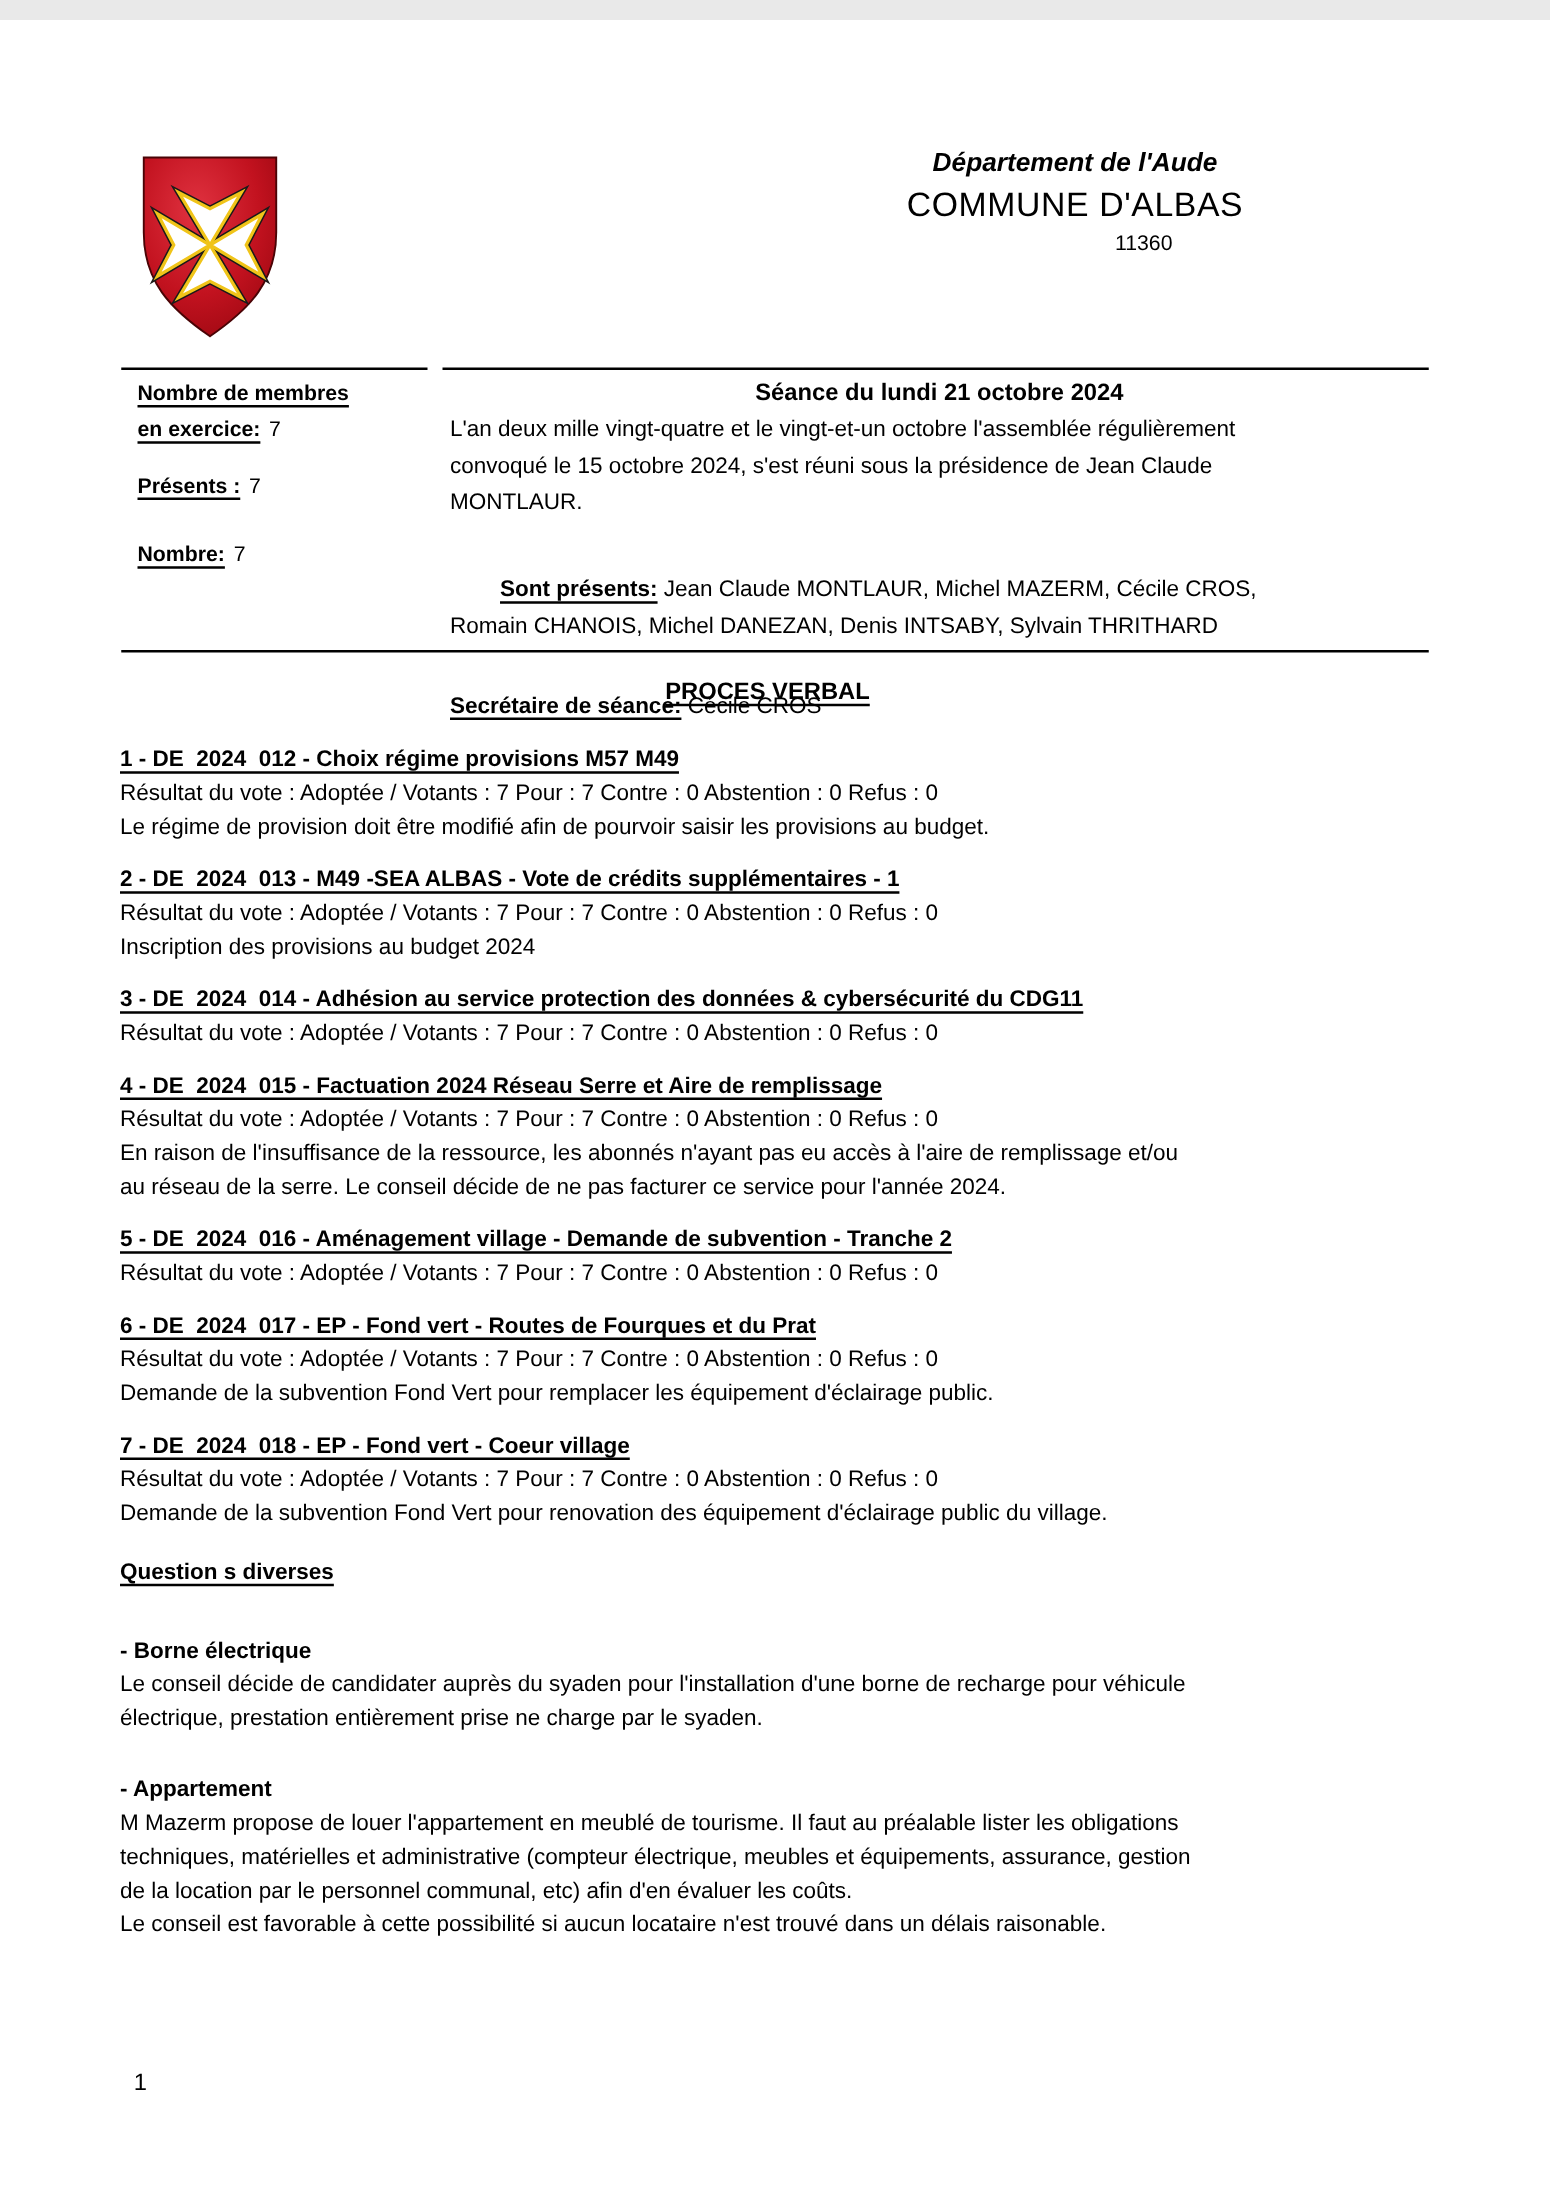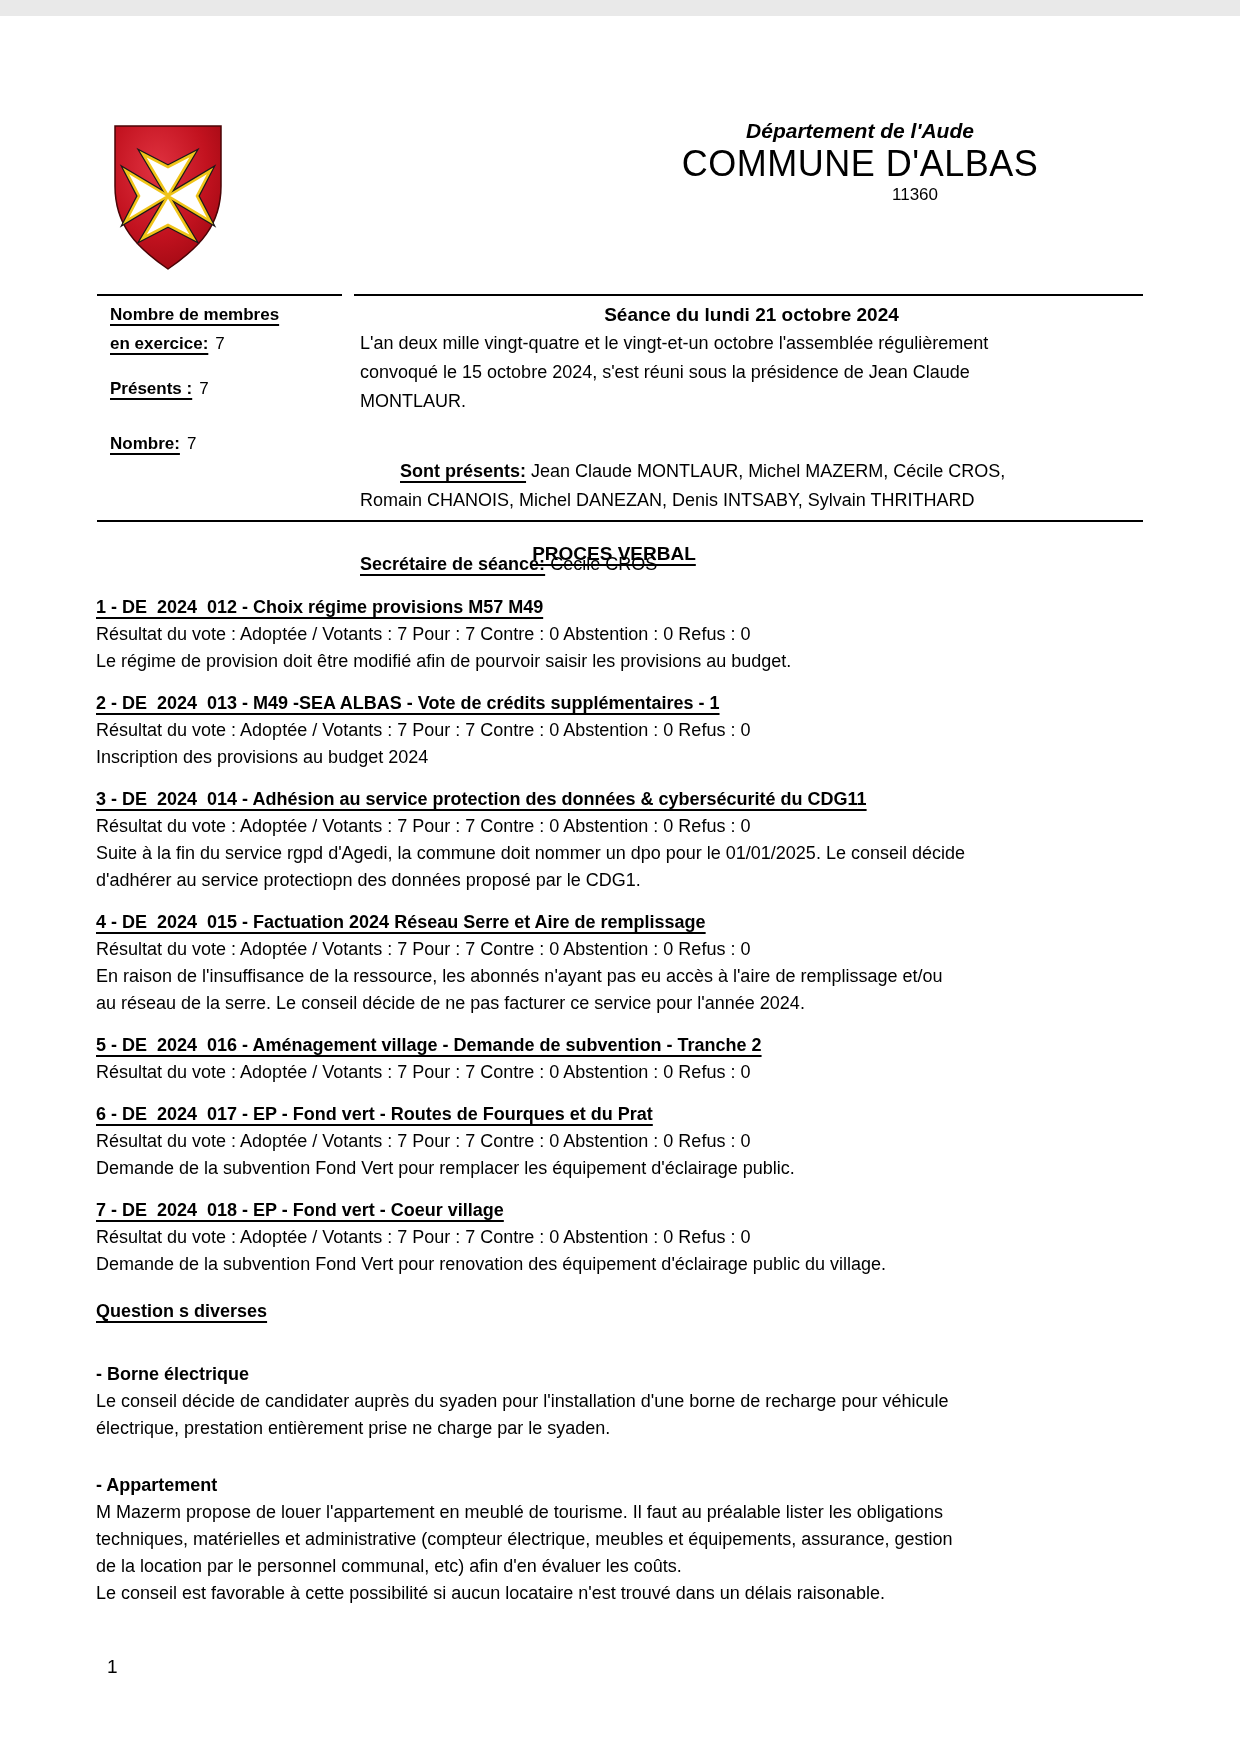--- a/index.html
+++ b/index.html
@@ -11,21 +11,21 @@
     font-family:"Liberation Sans","DejaVu Sans",sans-serif;
     color:#000;
     margin:16px auto;
     overflow:hidden;
   }
 
   
   .crest { position:absolute; left:113px; top:108px; width:110px; height:147px; }
   .header-text { position:absolute; left:600px; top:100px; width:520px; text-align:center; }
   .dept   { font-size:21px; font-weight:bold; font-style:italic; line-height:30px; }
-  .commune{ font-size:36px; line-height:36px; letter-spacing:.5px; }
+  .commune{ font-size:27px; line-height:36px; letter-spacing:.5px; }
   .code   { font-size:17px; line-height:26px; margin-left:110px; }
 
   
   .info-table {
     position:absolute; left:97px; top:278px; width:1046px; height:228px;
     display:flex; border-bottom:2px solid #000;
   }
   .info-left {
     width:245px; border-top:2px solid #000;
     padding:4px 0 0 13px; font-size:17px; line-height:29px;
@@ -142,22 +142,20 @@
 
     <div class="section">
       <div class="section-title">2 - DE  2024  013 - M49 -SEA ALBAS - Vote de crédits supplémentaires - 1</div>
       <p>Résultat du vote : Adoptée / Votants : 7 Pour : 7 Contre : 0 Abstention : 0 Refus : 0</p>
       <p>Inscription des provisions au budget 2024</p>
     </div>
 
     <div class="section">
       <div class="section-title">3 - DE  2024  014 - Adhésion au service protection des données &amp; cybersécurité du CDG11</div>
       <p>Résultat du vote : Adoptée / Votants : 7 Pour : 7 Contre : 0 Abstention : 0 Refus : 0</p>
-      <p>Suite à la fin du service rgpd d'Agedi, la commune doit nommer un dpo pour le 01/01/2025. Le conseil décide
-d'adhérer au service protectiopn des données proposé par le CDG1.</p>
     </div>
 
     <div class="section">
       <div class="section-title">4 - DE  2024  015 - Factuation 2024 Réseau Serre et Aire de remplissage</div>
       <p>Résultat du vote : Adoptée / Votants : 7 Pour : 7 Contre : 0 Abstention : 0 Refus : 0</p>
       <p>En raison de l'insuffisance de la ressource, les abonnés n'ayant pas eu accès à l'aire de remplissage et/ou
 au réseau de la serre. Le conseil décide de ne pas facturer ce service pour l'année 2024.</p>
     </div>
 
     <div class="section">

